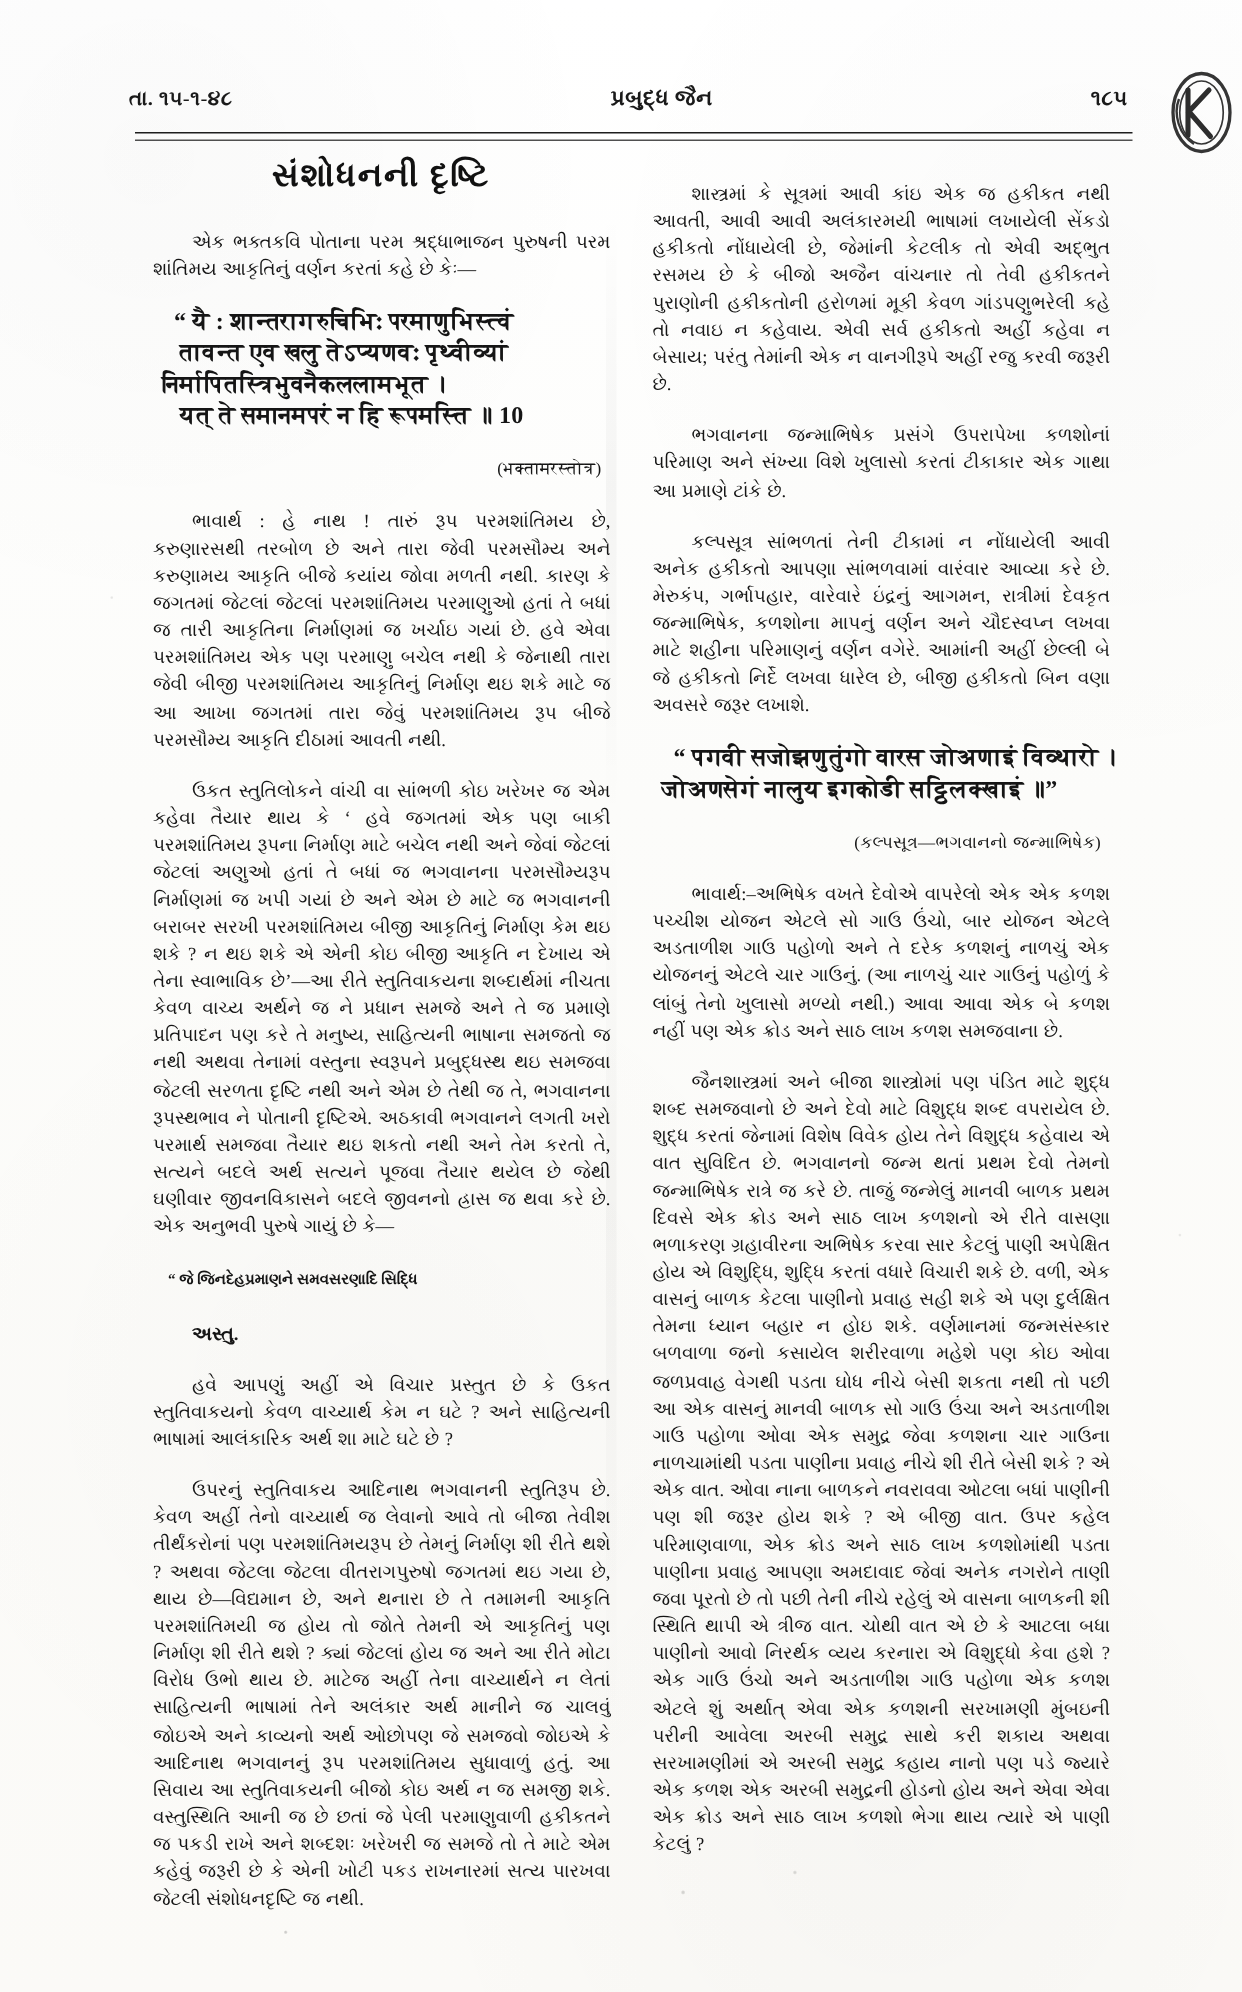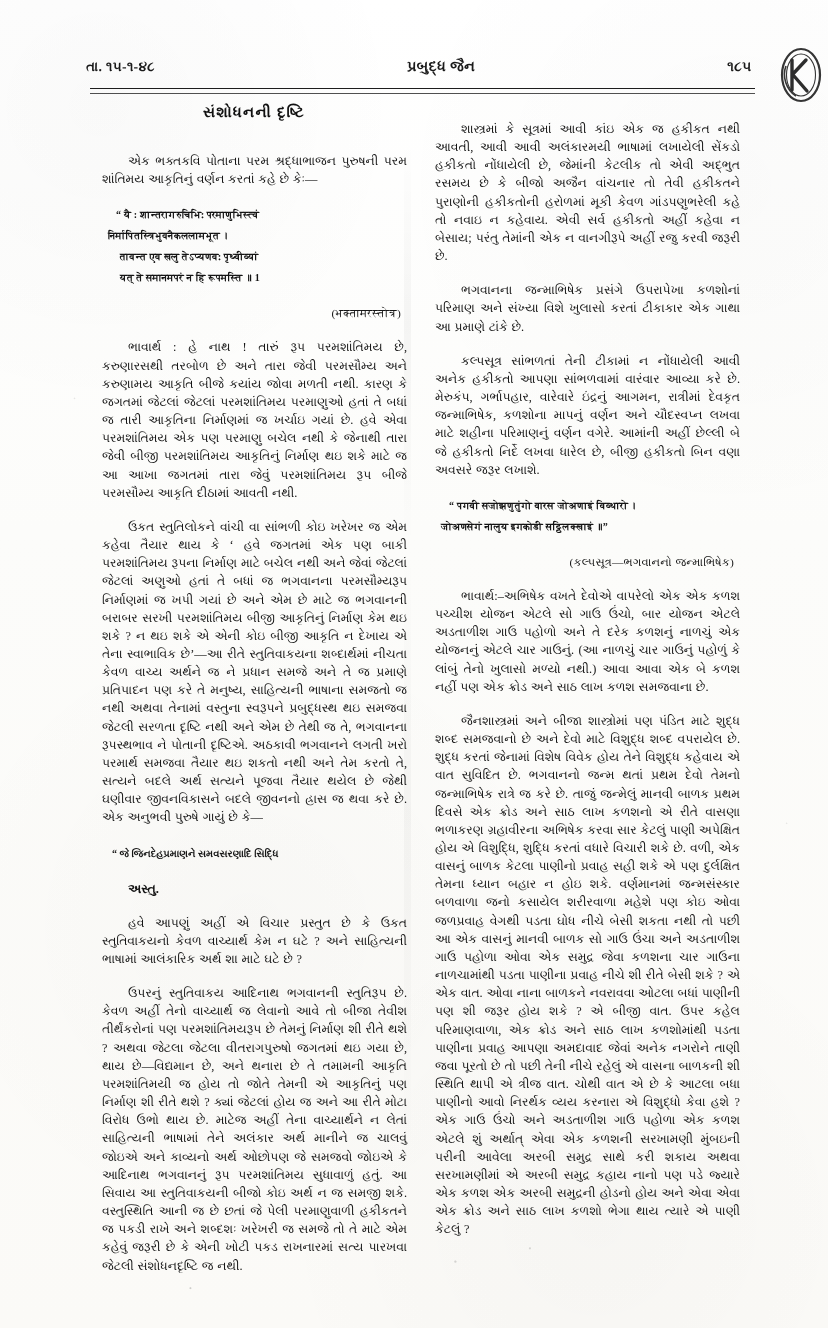--- a/index.html
+++ b/index.html
@@ -76,21 +76,21 @@
     opacity: 0.88;
   }
 
   
   .article-title {
     position: absolute;
     left: 86px;
     top: 104px;
     width: 336px;
     text-align: center;
-    font-size: 15px;
+    font-size: 22px;
     font-weight: 700;
     letter-spacing: 1.2px;
     color: #111;
   }
 
   
   .col {
     position: absolute;
     top: 136px;
     width: 337px;
@@ -105,21 +105,21 @@
 
   .col p {
     margin: 16px;
     text-indent: 26px;
     word-spacing: 0.6px;
   }
 
   
   .verse {
     margin: 3px 0 3px 0;
-    font-size: 10px;
+    font-size: 16px;
     line-height: 21px;
     font-weight: 700;
     text-align: left;
     text-indent: 0;
     letter-spacing: 0.2px;
   }
   .verse .vline { display: block; white-space: nowrap; }
   .verse .vline.i1 { padding-left: 30px; }
   .verse .vline.i2 { padding-left: 22px; }
   .verse .vline.i3 { padding-left: 34px; }
@@ -198,23 +198,23 @@
   </svg>
 
   <div class="article-title">સંશોધનની દૃષ્ટિ</div>
 
   <div class="col col-left">
 
     <p>એક ભક્તકવિ પોતાના પરમ શ્રદ્ધાભાજન પુરુષની પરમ શાંતિમય આકૃતિનું વર્ણન કરતાં કહે છે કેઃ—</p>
 
     <div class="verse">
       <span class="vline i1">“ यै : शान्तरागरुचिभिः परमाणुभिस्त्वं</span>
+      <span class="vline i3">तावन्त एव खलु तेऽप्यणवः पृथ्वीव्यां</span>
       <span class="vline i2">निर्मापितस्त्रिभुवनैकललामभूत ।</span>
-      <span class="vline i3">तावन्त एव खलु तेऽप्यणवः पृथ्वीव्यां</span>
-      <span class="vline i4">यत् ते समानमपरं न हि रूपमस्ति ॥ 1</span>
+      <span class="vline i4">यत् ते समानमपरं न हि रूपमस्ति ॥ 10</span>
     </div>
     <p class="verse-src">(भक्तामरस्तोत्र)</p>
 
     <p>ભાવાર્થ : હે નાથ ! તારું રૂપ પરમશાંતિમય છે, કરુણારસથી તરબોળ છે અને તારા જેવી પરમસૌમ્ય અને કરુણામય આકૃતિ બીજે કયાંય જોવા મળતી નથી. કારણ કે જગતમાં જેટલાં જેટલાં પરમશાંતિમય પરમાણુઓ હતાં તે બધાં જ તારી આકૃતિના નિર્માણમાં જ ખર્ચાઇ ગયાં છે. હવે એવા પરમશાંતિમય એક પણ પરમાણુ બચેલ નથી કે જેનાથી તારા જેવી બીજી પરમશાંતિમય આકૃતિનું નિર્માણ થઇ શકે માટે જ આ આખા જગતમાં તારા જેવું પરમશાંતિમય રૂપ બીજે પરમસૌમ્ય આકૃતિ દીઠામાં આવતી નથી.</p>
     <p>ઉકત સ્તુતિલોકને વાંચી વા સાંભળી કોઇ ખરેખર જ એમ કહેવા તૈયાર થાય કે ‘ હવે જગતમાં એક પણ બાકી પરમશાંતિમય રૂપના નિર્માણ માટે બચેલ નથી અને જેવાં જેટલાં જેટલાં અણુઓ હતાં તે બધાં જ ભગવાનના પરમસૌમ્યરૂપ નિર્માણમાં જ ખપી ગયાં છે અને એમ છે માટે જ ભગવાનની બરાબર સરખી પરમશાંતિમય બીજી આકૃતિનું નિર્માણ કેમ થઇ શકે ? ન થઇ શકે એ એની કોઇ બીજી આકૃતિ ન દેખાય એ તેના સ્વાભાવિક છે’—આ રીતે સ્તુતિવાકયના શબ્દાર્થમાં નીચતા કેવળ વાચ્ય અર્થને જ ને પ્રધાન સમજે અને તે જ પ્રમાણે પ્રતિપાદન પણ કરે તે મનુષ્ય, સાહિત્યની ભાષાના સમજતો જ નથી અથવા તેનામાં વસ્તુના સ્વરૂપને પ્રબુદ્ધસ્થ થઇ સમજવા જેટલી સરળતા દૃષ્ટિ નથી અને એમ છે તેથી જ તે, ભગવાનના રૂપસ્થભાવ ને પોતાની દૃષ્ટિએ. અઠકાવી ભગવાનને લગતી ખરો પરમાર્થ સમજવા તૈયાર થઇ શકતો નથી અને તેમ કરતો તે, સત્યને બદલે અર્થ સત્યને પૂજવા તૈયાર થયેલ છે જેથી ઘણીવાર જીવનવિકાસને બદલે જીવનનો હ્રાસ જ થવા કરે છે. એક અનુભવી પુરુષે ગાયું છે કે—</p>
 
     <div class="gu-verse">
       <span class="vline i1">“ જે જિનદેહપ્રમાણને સમવસરણાદિ સિદ્ધિ</span>
     </div>
     <p class="astu">અસ્તુ.</p>

